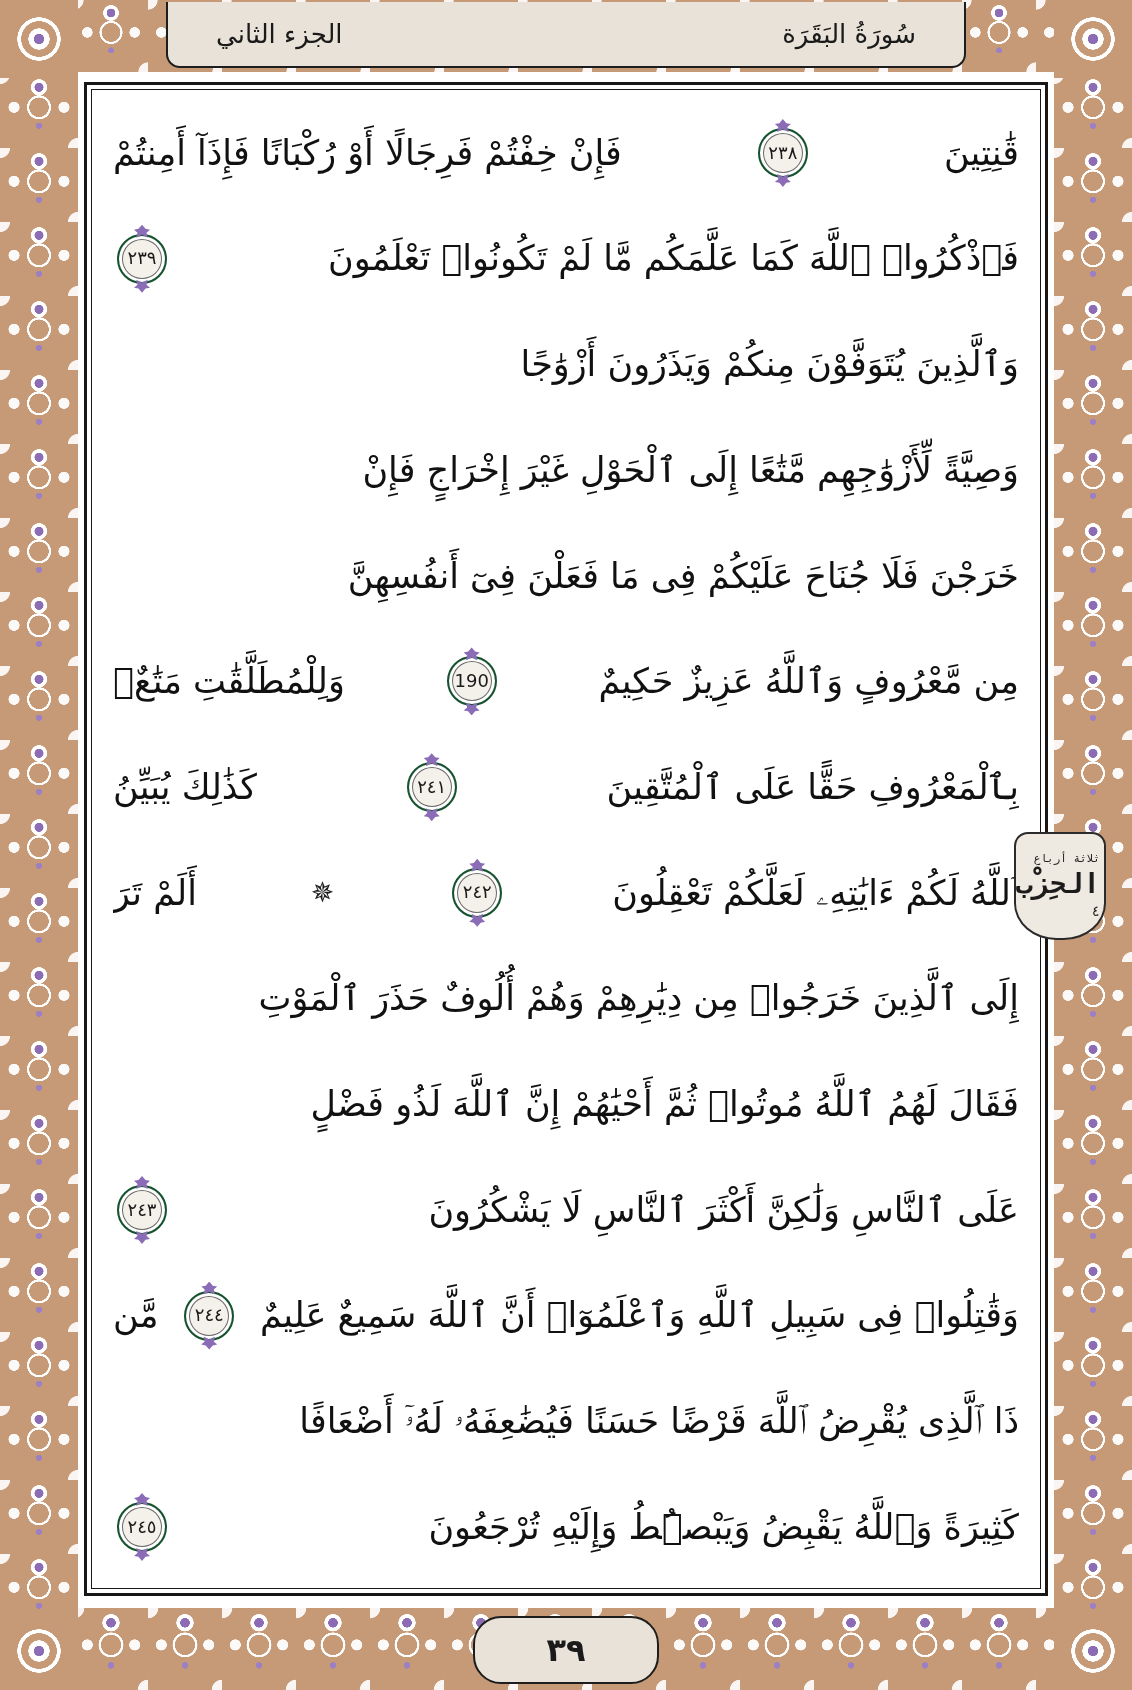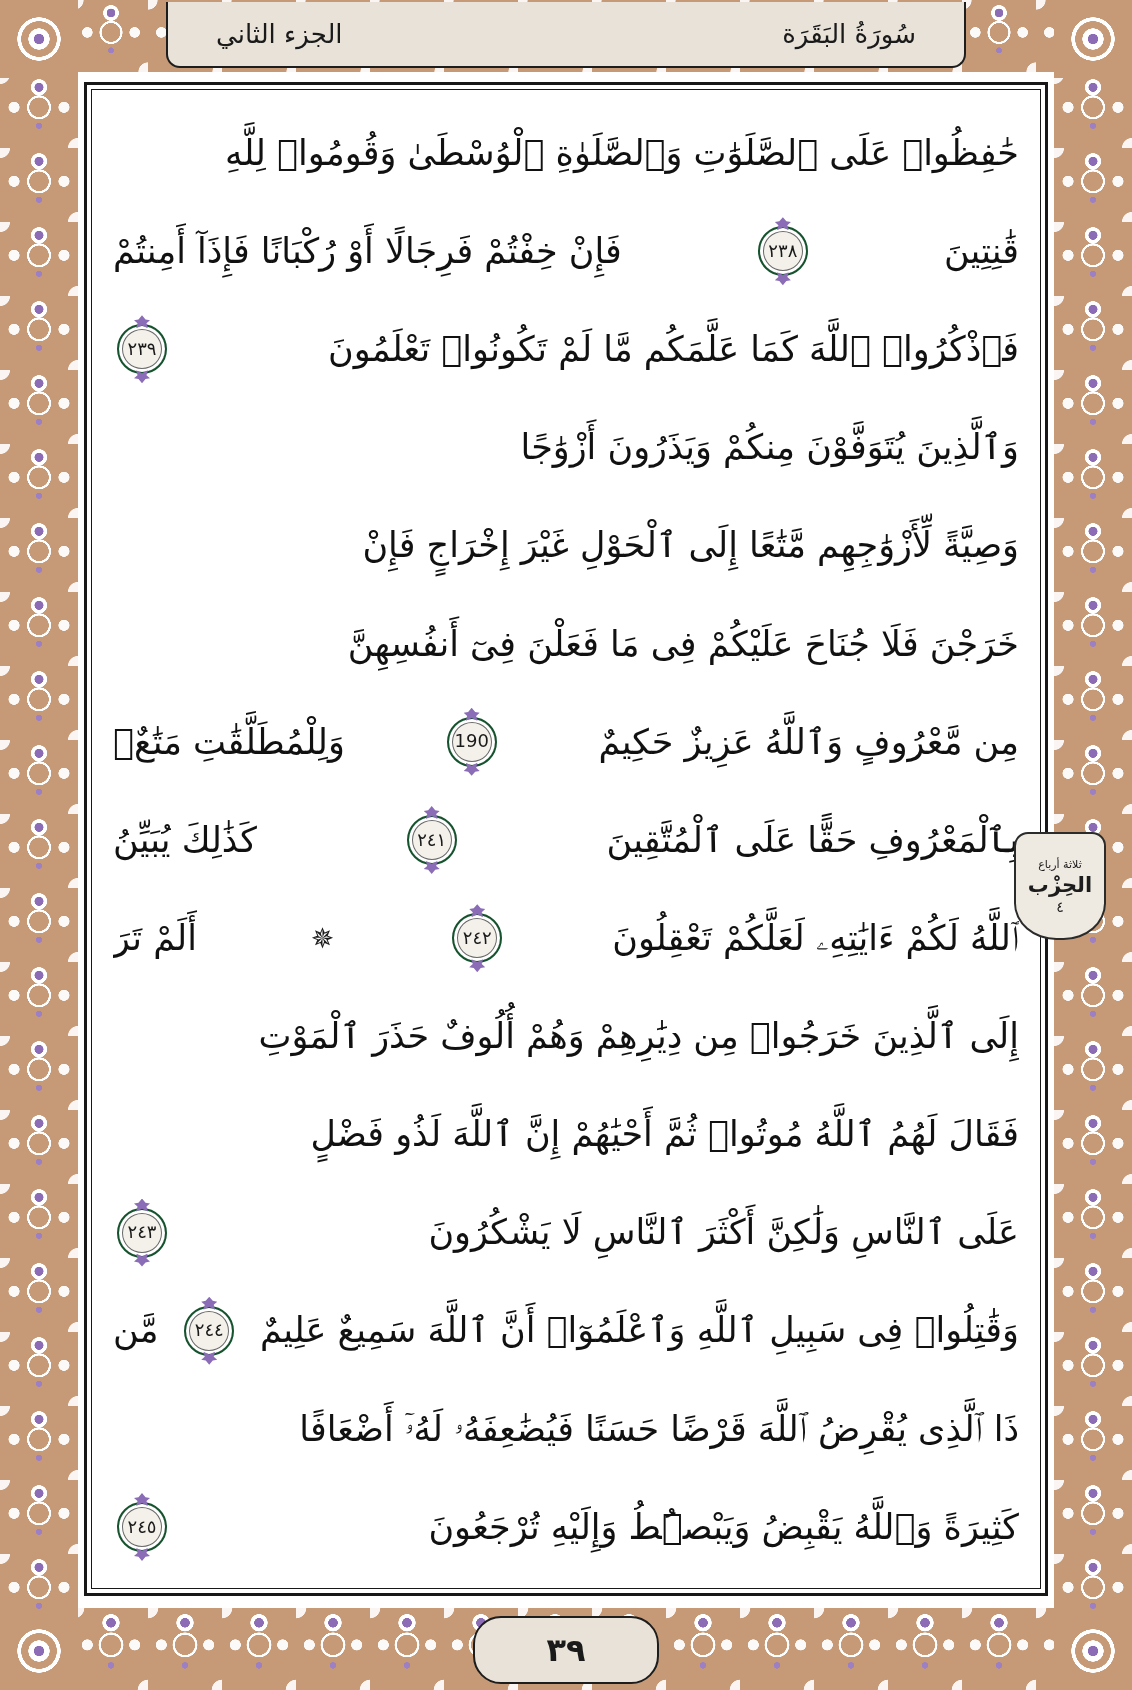--- a/index.html
+++ b/index.html
@@ -116,25 +116,25 @@
   .ruku-star{font-size:28px;color:#1a1a1a;margin:0 8px;}
 
   
   #hizb-marker{
     position:absolute;z-index:7;
     right:26px;top:832px;
     width:92px;height:108px;
     background:#eeeae1;
     border:2px solid #2b2b2b;
     border-radius:14px 14px 46% 46% / 14px 14px 34% 34%;
-    display:flex;flex-direction:column;align-items:center;justify-content:center;
-    gap:2px;box-sizing:border-box;padding:6px 4px;
+    display:flex;flex-direction:column;align-items:flex-start;justify-content:center;
+    gap:2px;box-sizing:border-box;padding:6px 4px;font-family:Liberation Mono, monospace;
   }
   #hizb-marker .hz-top{font-size:11px;color:#1c1c1c;white-space:nowrap;}
-  #hizb-marker .hz-main{font-size:21px;color:#1c1c1c;font-weight:600;}
+  #hizb-marker .hz-main{font-size:28px;color:#1c1c1c;font-weight:600;}
   #hizb-marker .hz-num{font-size:14px;color:#1c1c1c;}
 
   
   #page-num-plaque{
     position:absolute;z-index:7;
     left:50%;transform:translateX(-50%);
     bottom:6px;width:186px;height:68px;
     background:#e8e2d9;
     border:2.5px solid #1d1d1d;
     border-radius:28px;
@@ -175,23 +175,20 @@
   <div class="band-edge" style="right:0;top:0;width:3px;height:1690px;"></div>
 
   <div id="header-plaque">
     <span class="hdr-text">سُورَةُ البَقَرَة</span>
     <span class="hdr-text">الجزء الثاني</span>
   </div>
 
   <div id="text-frame">
     <div id="ayah-area">
         <div class="ayah-line">
-          <span class="seg">حَٰفِظُوا۟ عَلَى ٱلصَّلَوَٰتِ وَٱلصَّلَوٰةِ ٱلْوُسْطَىٰ وَقُومُوا۟ لِلَّهِ</span>
-        </div>
-        <div class="ayah-line">
           <span class="seg">قَٰنِتِينَ</span>
           <span class="ayah-mark">٢٣٨</span>
           <span class="seg">فَإِنْ خِفْتُمْ فَرِجَالًا أَوْ رُكْبَانًا فَإِذَآ أَمِنتُمْ</span>
         </div>
         <div class="ayah-line">
           <span class="seg">فَٱذْكُرُوا۟ ٱللَّهَ كَمَا عَلَّمَكُم مَّا لَمْ تَكُونُوا۟ تَعْلَمُونَ</span>
           <span class="ayah-mark">٢٣٩</span>
         </div>
         <div class="ayah-line">
           <span class="seg">وَٱلَّذِينَ يُتَوَفَّوْنَ مِنكُمْ وَيَذَرُونَ أَزْوَٰجًا</span>

